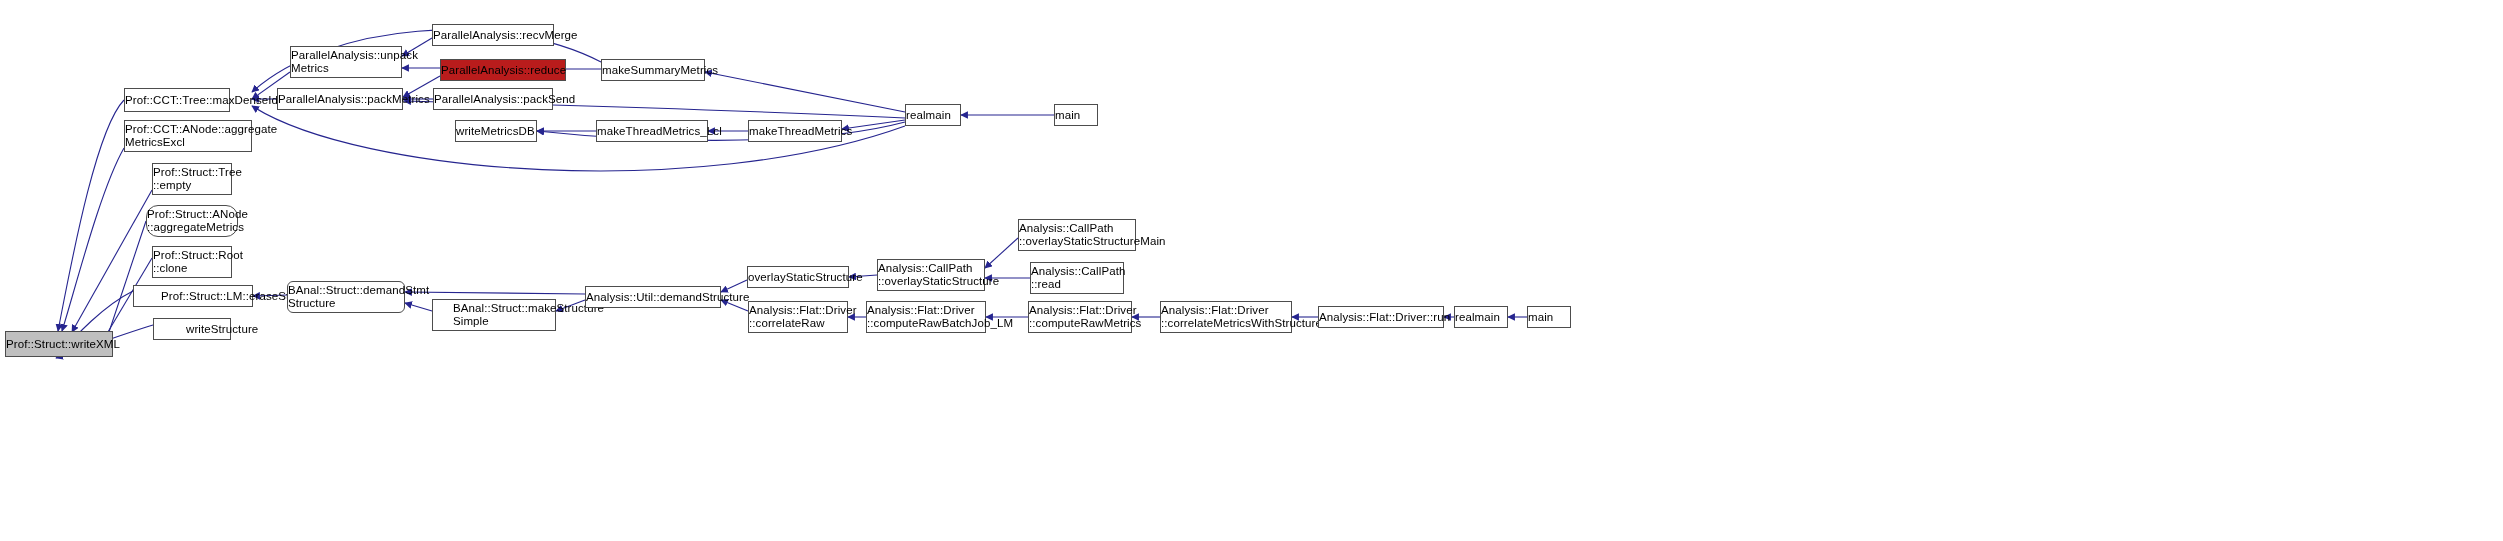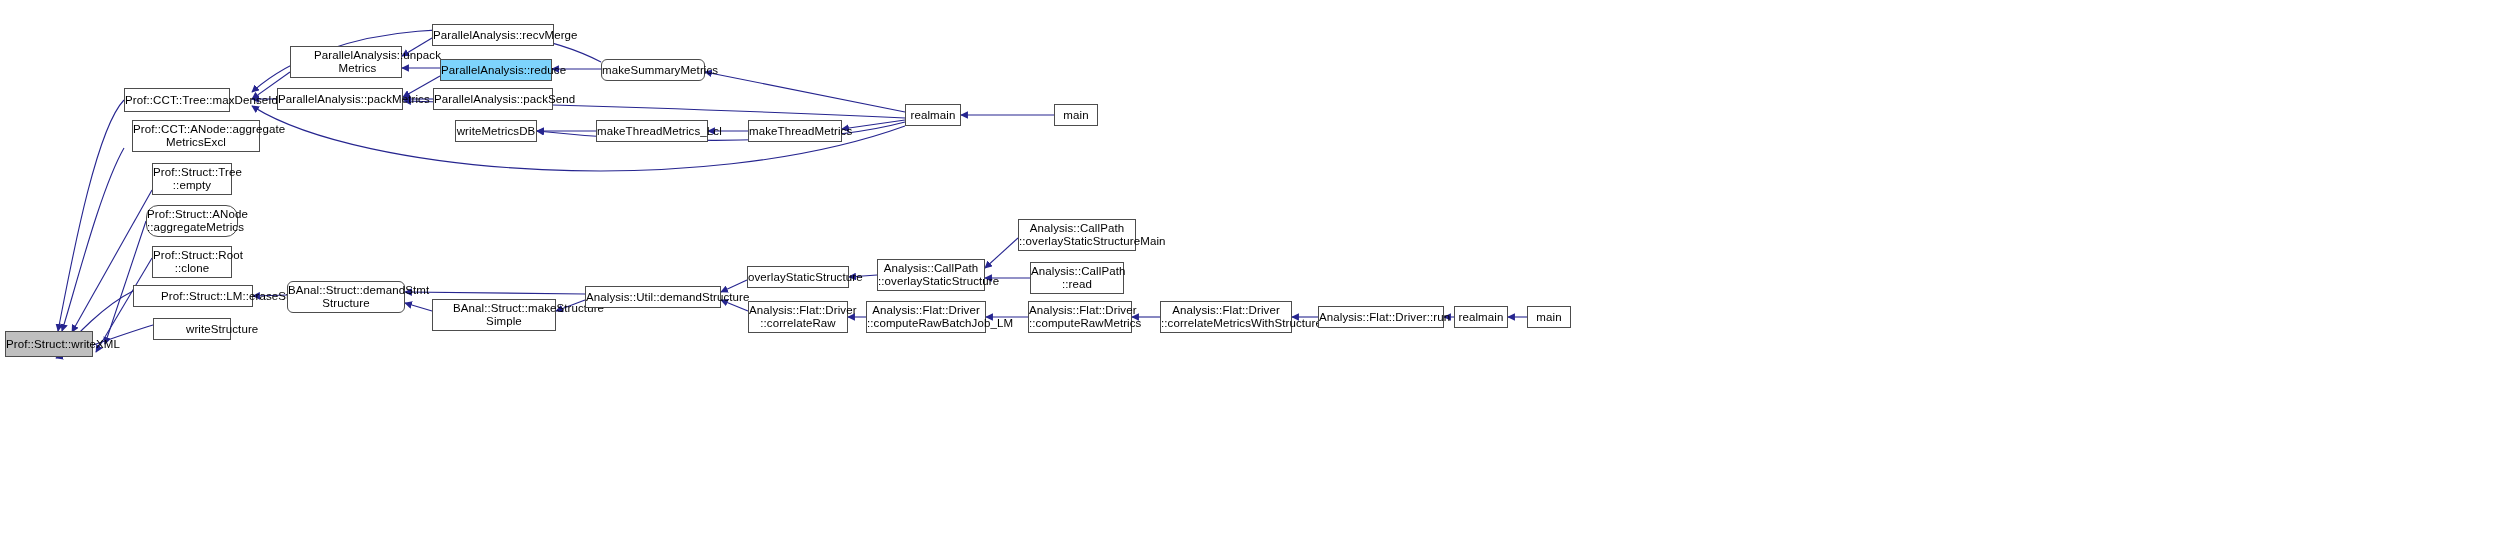--- a/index.html
+++ b/index.html
@@ -28,21 +28,20 @@
     position: absolute;
     box-sizing: border-box;
     border: 1px solid #4d4d4d;
     background: #ffffff;
     color: #000000;
     font-size: 11.5px;
     line-height: 13px;
     display: flex;
     align-items: center;
     justify-content: center;
-    text-align: center;
     white-space: pre;
     letter-spacing: 0.1px;
     z-index: 5;
   }
   .gnode.root {
     background: #bfbfbf;
     border: 1px solid #404040;
     font-weight: normal;
   }
   .gnode-label {
@@ -93,40 +92,40 @@
       <path d="M 877,275 L 849,277" fill="none" stroke="#26258f" stroke-width="1.1" marker-end="url(#arrowhead)"></path>
       <path d="M 1018,238 L 985,268" fill="none" stroke="#26258f" stroke-width="1.1" marker-end="url(#arrowhead)"></path>
       <path d="M 1030,278 L 985,278" fill="none" stroke="#26258f" stroke-width="1.1" marker-end="url(#arrowhead)"></path>
       <path d="M 866,317 L 848,317" fill="none" stroke="#26258f" stroke-width="1.1" marker-end="url(#arrowhead)"></path>
       <path d="M 1028,317 L 986,317" fill="none" stroke="#26258f" stroke-width="1.1" marker-end="url(#arrowhead)"></path>
       <path d="M 1160,317 L 1132,317" fill="none" stroke="#26258f" stroke-width="1.1" marker-end="url(#arrowhead)"></path>
       <path d="M 1318,317 L 1292,317" fill="none" stroke="#26258f" stroke-width="1.1" marker-end="url(#arrowhead)"></path>
       <path d="M 1454,317 L 1444,317" fill="none" stroke="#26258f" stroke-width="1.1" marker-end="url(#arrowhead)"></path>
       <path d="M 1527,317 L 1508,317" fill="none" stroke="#26258f" stroke-width="1.1" marker-end="url(#arrowhead)"></path>
     </svg>
-<div class="gnode root" style="left: 5px; top: 331px; width: 88px; height: 26px; background: rgb(191, 191, 191); border-color: rgb(77, 77, 77);"><span class="gnode-label">Prof::Struct::writeXML</span></div>
+<div class="gnode root" style="left: 5px; top: 331px; width: 108px; height: 26px; background: rgb(191, 191, 191); border-color: rgb(77, 77, 77);"><span class="gnode-label">Prof::Struct::writeXML</span></div>
     <div class="gnode" style="left: 124px; top: 88px; width: 106px; height: 24px; background: rgb(255, 255, 255); border-color: rgb(77, 77, 77);"><span class="gnode-label">Prof::CCT::Tree::maxDenseId</span></div>
-    <div class="gnode" style="left: 124px; top: 120px; width: 128px; height: 32px; background: rgb(255, 255, 255); border-color: rgb(77, 77, 77); margin-left: 8px;"><span class="gnode-label">Prof::CCT::ANode::aggregate
+    <div class="gnode" style="left: 124px; top: 120px; width: 128px; height: 32px; background: rgb(255, 255, 255); border-color: rgb(77, 77, 77);"><span class="gnode-label">Prof::CCT::ANode::aggregate
 MetricsExcl</span></div>
     <div class="gnode" style="left: 152px; top: 163px; width: 80px; height: 32px; background: rgb(255, 255, 255); border-color: rgb(77, 77, 77);"><span class="gnode-label">Prof::Struct::Tree
 ::empty</span></div>
     <div class="gnode" style="left: 146px; top: 205px; width: 92px; height: 32px; background: rgb(255, 255, 255); border-color: rgb(77, 77, 77); border-radius: 12px;"><span class="gnode-label">Prof::Struct::ANode
 ::aggregateMetrics</span></div>
     <div class="gnode" style="left: 152px; top: 246px; width: 80px; height: 32px; background: rgb(255, 255, 255); border-color: rgb(77, 77, 77);"><span class="gnode-label">Prof::Struct::Root
 ::clone</span></div>
     <div class="gnode" style="left: 133px; top: 285px; width: 120px; height: 22px; background: rgb(255, 255, 255); border-color: rgb(77, 77, 77); padding-left: 27px;"><span class="gnode-label">Prof::Struct::LM::eraseStmtIf</span></div>
     <div class="gnode" style="left: 153px; top: 318px; width: 78px; height: 22px; background: rgb(255, 255, 255); border-color: rgb(77, 77, 77); padding-left: 32px;"><span class="gnode-label">writeStructure</span></div>
-    <div class="gnode" style="left: 290px; top: 46px; width: 112px; height: 32px; background: rgb(255, 255, 255); border-color: rgb(77, 77, 77); padding-left: 23px;"><span class="gnode-label">ParallelAnalysis::unpack
+    <div class="gnode" style="left: 290px; top: 46px; width: 112px; height: 32px; background: rgb(255, 255, 255); border-color: rgb(77, 77, 77);"><span class="gnode-label">ParallelAnalysis::unpack
 Metrics</span></div>
     <div class="gnode" style="left: 277px; top: 88px; width: 126px; height: 22px; background: rgb(255, 255, 255); border-color: rgb(77, 77, 77);"><span class="gnode-label">ParallelAnalysis::packMetrics</span></div>
     <div class="gnode" style="left: 432px; top: 24px; width: 122px; height: 22px; background: rgb(255, 255, 255); border-color: rgb(77, 77, 77);"><span class="gnode-label">ParallelAnalysis::recvMerge</span></div>
-    <div class="gnode" style="left: 440px; top: 59px; width: 112px; height: 22px; background: #7dd3fc; border-color: rgb(77, 77, 77);"><span class="gnode-label">ParallelAnalysis::reduce</span></div>
+    <div class="gnode" style="left: 440px; top: 59px; width: 126px; height: 22px; background: #b91c1c; border-color: rgb(77, 77, 77);"><span class="gnode-label">ParallelAnalysis::reduce</span></div>
     <div class="gnode" style="left: 433px; top: 88px; width: 120px; height: 22px; background: rgb(255, 255, 255); border-color: rgb(77, 77, 77);"><span class="gnode-label">ParallelAnalysis::packSend</span></div>
     <div class="gnode" style="left: 455px; top: 120px; width: 82px; height: 22px; background: rgb(255, 255, 255); border-color: rgb(77, 77, 77);"><span class="gnode-label">writeMetricsDB</span></div>
-    <div class="gnode" style="left: 601px; top: 59px; width: 104px; height: 22px; background: rgb(255, 255, 255); border-color: rgb(77, 77, 77); border-radius: 6px;"><span class="gnode-label">makeSummaryMetrics</span></div>
+    <div class="gnode" style="left: 601px; top: 59px; width: 104px; height: 22px; background: rgb(255, 255, 255); border-color: rgb(77, 77, 77);"><span class="gnode-label">makeSummaryMetrics</span></div>
     <div class="gnode" style="left: 596px; top: 120px; width: 112px; height: 22px; background: rgb(255, 255, 255); border-color: rgb(77, 77, 77);"><span class="gnode-label">makeThreadMetrics_Lcl</span></div>
     <div class="gnode" style="left: 748px; top: 120px; width: 94px; height: 22px; background: rgb(255, 255, 255); border-color: rgb(77, 77, 77);"><span class="gnode-label">makeThreadMetrics</span></div>
     <div class="gnode" style="left: 905px; top: 104px; width: 56px; height: 22px; background: rgb(255, 255, 255); border-color: rgb(77, 77, 77);"><span class="gnode-label">realmain</span></div>
     <div class="gnode" style="left: 1054px; top: 104px; width: 44px; height: 22px; background: rgb(255, 255, 255); border-color: rgb(77, 77, 77);"><span class="gnode-label">main</span></div>
     <div class="gnode" style="left: 287px; top: 281px; width: 118px; height: 32px; background: rgb(255, 255, 255); border-color: rgb(77, 77, 77); border-radius: 6px;"><span class="gnode-label">BAnal::Struct::demandStmt
 Structure</span></div>
     <div class="gnode" style="left: 432px; top: 299px; width: 124px; height: 32px; background: rgb(255, 255, 255); border-color: rgb(77, 77, 77); padding-left: 20px;"><span class="gnode-label">BAnal::Struct::makeStructure
 Simple</span></div>
     <div class="gnode" style="left: 585px; top: 286px; width: 136px; height: 22px; background: rgb(255, 255, 255); border-color: rgb(77, 77, 77);"><span class="gnode-label">Analysis::Util::demandStructure</span></div>
     <div class="gnode" style="left: 747px; top: 266px; width: 102px; height: 22px; background: rgb(255, 255, 255); border-color: rgb(77, 77, 77);"><span class="gnode-label">overlayStaticStructure</span></div>

